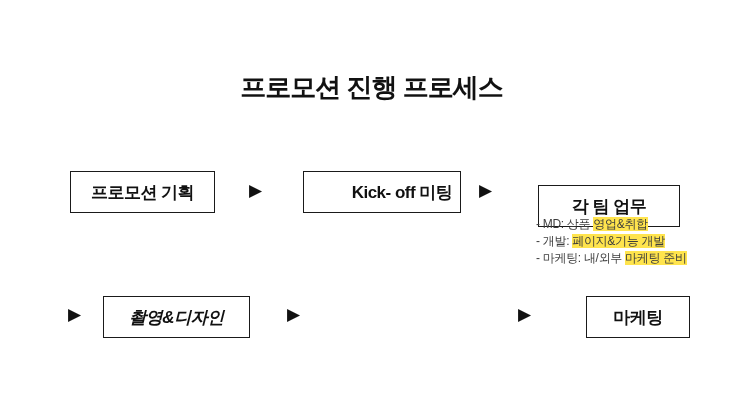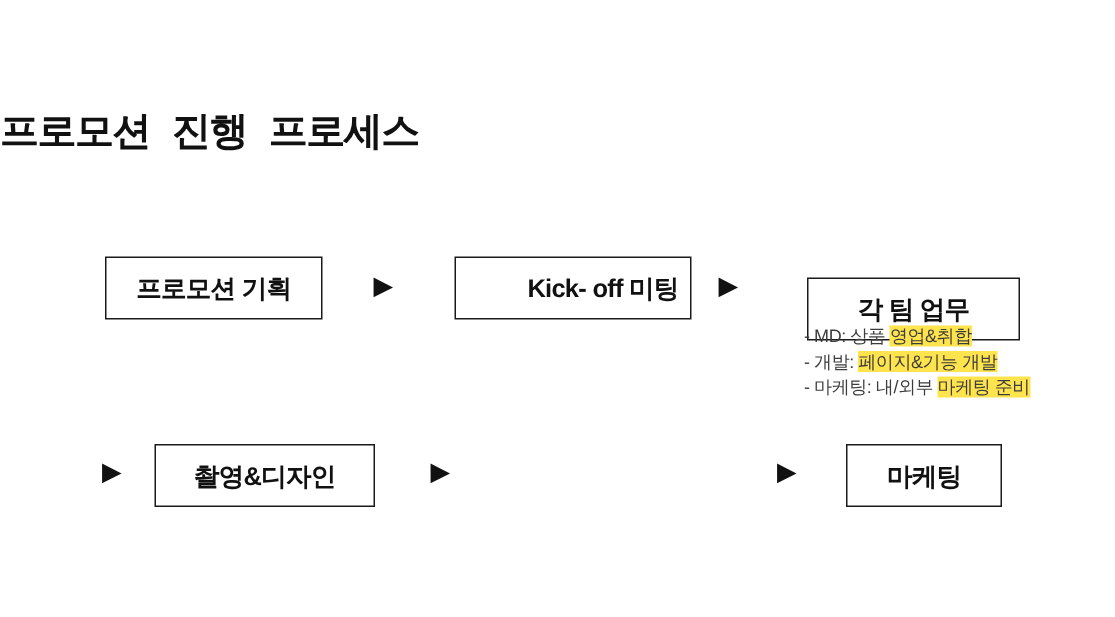--- a/index.html
+++ b/index.html
@@ -8,26 +8,25 @@
     position: relative;
     width: 743px;
     height: 411px;
     background: #ffffff;
     font-family: "Liberation Sans", "DejaVu Sans", sans-serif;
     overflow: hidden;
   }
   .title {
     position: absolute;
     top: 70px; left: 0; width: 100%;
-    text-align: left;
+    text-align: center;
     font-size: 26px;
     font-weight: 700;
     color: var(--title-text, #111111);
     letter-spacing: -1px;
-    font-family: Liberation Mono, monospace;
   }
   .box {
     position: absolute;
     height: 42px;
     border: 1.6px solid var(--box-border, #1a1a1a);
     background: #ffffff;
     display: flex;
     align-items: center;
     justify-content: center;
     font-size: 17px;
@@ -63,25 +62,25 @@
     white-space: nowrap;
   }
   
   .b1 { left: 70px;  top: 171px; width: 145px; }
   .a1 { left: 249px; top: 182px; }
   .b2 { left: 303px; top: 171px; width: 158px; padding-left: 40px; }
   .a2 { left: 479px; top: 182px; }
   .b3 { left: 538px; top: 185px; width: 142px; }
   
   .a0 { left: 68px;  top: 306px; }
-  .b4 { left: 103px; top: 296px; width: 147px; }
+  .b4 { left: 103px; top: 296px; width: 147px; font-style: italic; }
   .a3 { left: 287px; top: 306px; }
   .b5 { left: 338px; top: 296px; width: 138px; }
   .a4 { left: 518px; top: 306px; }
-  .b6 { left: 564px; top: 296px; width: 104px; }
+  .b6 { left: 586px; top: 296px; width: 104px; }
 </style>
 </head>
 <body>
 
 <div class="canvas">
 
   <h1 class="title">프로모션 진행 프로세스</h1>
 
   <div class="box b1">
     <span>프로모션 기획</span>

